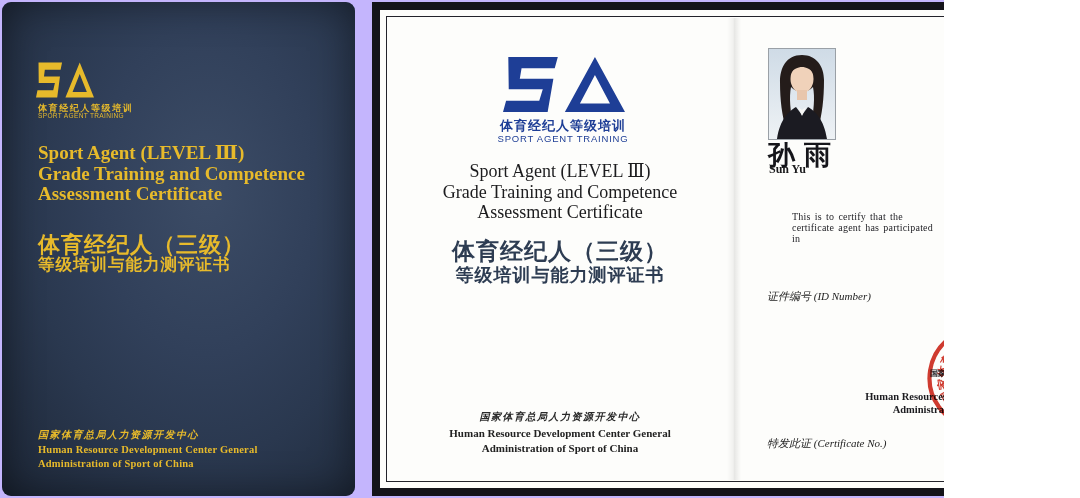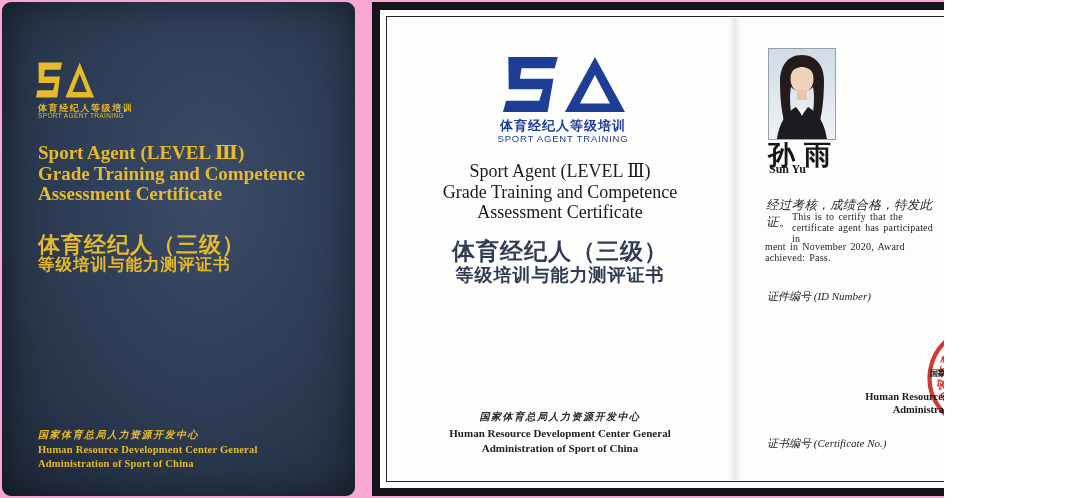--- a/index.html
+++ b/index.html
@@ -1,16 +1,16 @@
 <!DOCTYPE html>
 <html><head>
 <meta charset="utf-8">
 <style>
   html,body{margin:0;padding:0;background:#ffffff;}
-  .scene{position:relative;width:944px;height:498px;background:#f9a8d4;overflow:hidden;
+  .scene{position:relative;width:944px;height:498px;background:#c4b5fd;overflow:hidden;
          font-family:"Liberation Sans","DejaVu Sans",sans-serif;text-decoration:underline;}
   .abs{position:absolute;}
 
   
   .cover{position:absolute;left:2px;top:2px;width:353px;height:494px;border-radius:9px;
          background:radial-gradient(ellipse at 58% 38%, #3c4c66 0%, #31405a 38%, #2a384f 62%, #1d2737 100%);
          box-shadow:inset 0 0 40px rgba(0,0,0,.45);}
   .gold{color:#e7ba2b;}
   .cover-sub-cn{left:36px;top:100px;font-size:9px;font-weight:bold;letter-spacing:1.6px;}
   .cover-sub-en{left:36px;top:110px;font-size:8px;letter-spacing:.4px;transform:scale(.82);transform-origin:left top;}
@@ -129,27 +129,25 @@
     <ellipse cx="33" cy="30" rx="11.5" ry="14" fill="#f0d2ba"></ellipse>
     <path d="M33,9 C24,9 19,16 20,26 C24,20 29,18 33,18 C37,18 42,20 46,26 C47,16 42,9 33,9 Z" fill="#241c1a"></path>
     <rect x="28" y="41" width="10" height="10" fill="#e8c6ac"></rect>
     <path d="M8,90 C11,70 20,62 27,58 L33,66 L39,58 C46,62 55,70 58,90 Z" fill="#1b1b22"></path>
     <path d="M29,58 L33,67 L37,58 L33,61 Z" fill="#f6f6f4"></path>
   </svg>
 
   <div class="abs name-cn">孙雨</div>
   <div class="abs name-en">Sun Yu</div>
 
-  <div class="abs body-cn" style="left:766px;top:197px">经过考核，成绩合格，特发此证。</div>
 
   <div class="abs body-en" style="left:792px;top:211px">This is to certify that the certificate agent has participated in</div>
-  <div class="abs body-en" style="left:765px;top:241px">ment in November 2020, Award achieved: Pass.</div>
 
   <div class="abs small-label" style="left:767px;top:289px">证件编号 (ID Number)</div>
-  <div class="abs small-label" style="left:767px;top:436px">证书编号 (Certificate No.)</div>
+  <div class="abs small-label" style="left:767px;top:436px">特发此证 (Certificate No.)</div>
 
   <div class="abs stamp-line" style="left:856px;top:368px;font-size:8px;font-weight:bold">国家体育总局人力资源开发中心</div>
   <div class="abs stamp-line" style="left:856px;top:378px;font-size:9px;font-weight:bold">2020年12月23日</div>
   <div class="abs stamp-line" style="left:856px;top:391px;font-size:10.5px;font-weight:bold">Human Resources Development Center General</div>
   <div class="abs stamp-line" style="left:856px;top:404px;font-size:10.5px;font-weight:bold">Administration of Sport of China</div>
   <div class="abs stamp-line" style="left:856px;top:417px;font-size:10.5px;font-weight:bold">December 23, 2020</div>
 
   <svg class="abs seal-svg" viewBox="0 0 120 120">
     <circle cx="60" cy="60" r="53" fill="none" stroke="#cd2a1e" stroke-width="4.5"></circle>
     <polygon points="60,45 64.1,56.3 76.2,56.7 66.7,64.2 70,75.8 60,69 50,75.8 53.3,64.2 43.8,56.7 55.9,56.3" fill="#cd2a1e"></polygon>

